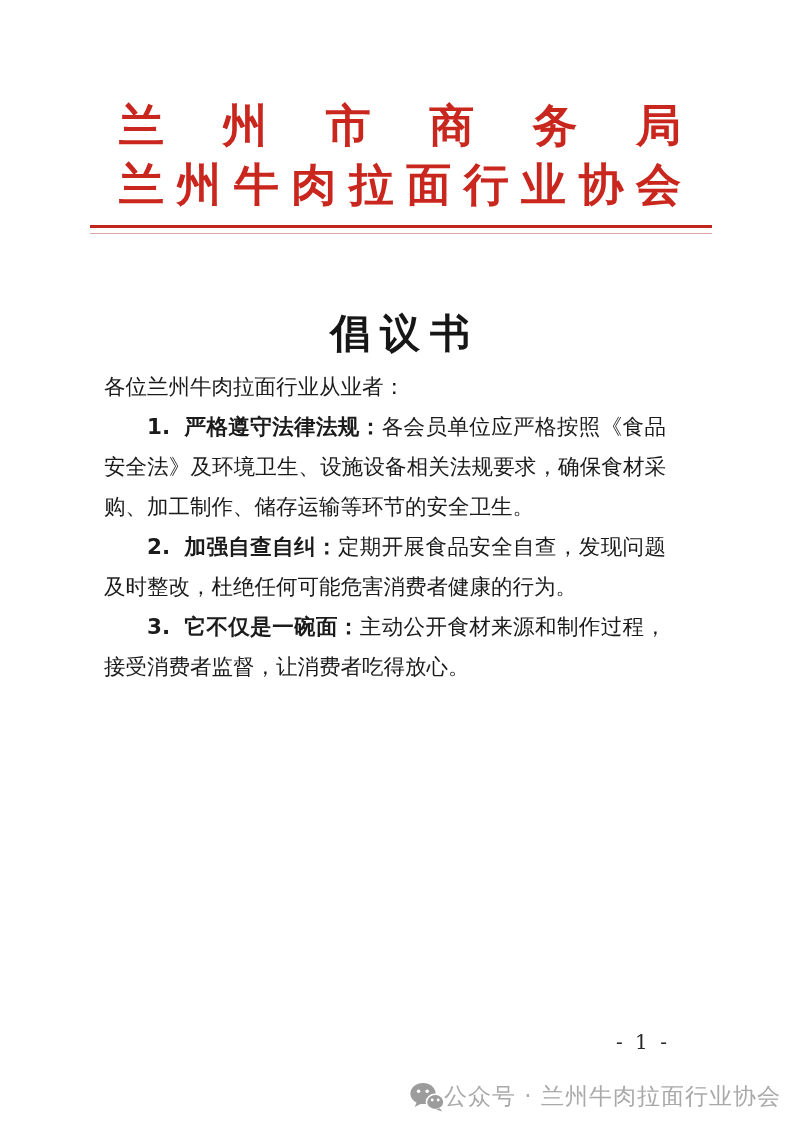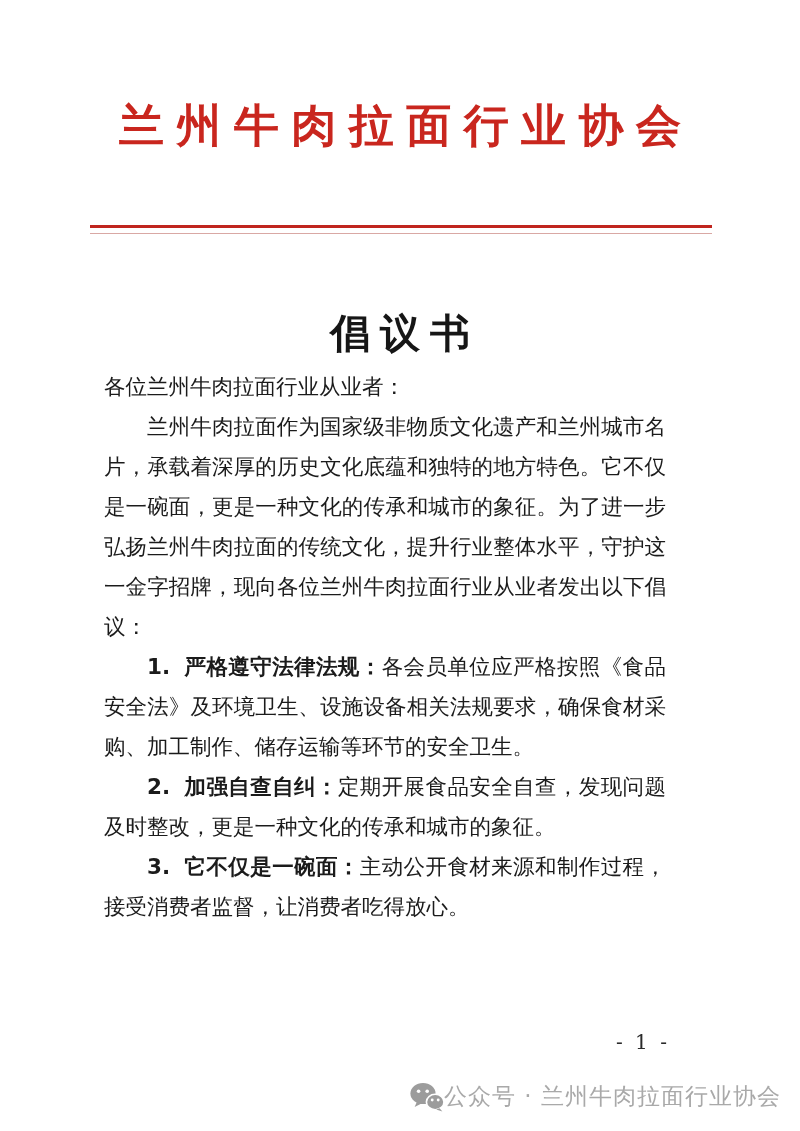--- a/index.html
+++ b/index.html
@@ -81,43 +81,43 @@
     font-family:"DejaVu Sans","Liberation Sans",sans-serif;
   }
   .wechat-icon{display:block;}
 </style>
 </head>
 <body>
 
 <div class="page">
 
   <div class="letterhead">
+    <div class="letterhead-line">兰州市商务局</div>
     <div class="letterhead-line">兰州牛肉拉面行业协会</div>
   </div>
 
   <div class="double-rule">
     <div class="rule-thick"></div>
     <div class="rule-thin"></div>
   </div>
 
   <div class="doc-title">倡议书</div>
 
   <div class="body-text">
 
     <p>各位兰州牛肉拉面行业从业者：</p>
 
-    <p class="para-indent">兰州牛肉拉面作为国家级非物质文化遗产和兰州城市名片，承载着深厚的历史文化底蕴和独特的地方特色。它不仅是一碗面，更是一种文化的传承和城市的象征。为了进一步弘扬兰州牛肉拉面的传统文化，提升行业整体水平，守护这一金字招牌，现向各位兰州牛肉拉面行业从业者发出以下倡议：</p>
 
 
     <p class="item">
       <span class="item-num">1.</span><span class="item-lead">严格遵守法律法规：</span><span>各会员单位应严格按照《食品安全法》及环境卫生、设施设备相关法规要求，确保食材采购、加工制作、储存运输等环节的安全卫生。</span>
     </p>
 
     <p class="item">
-      <span class="item-num">2.</span><span class="item-lead">加强自查自纠：</span><span>定期开展食品安全自查，发现问题及时整改，更是一种文化的传承和城市的象征。</span>
+      <span class="item-num">2.</span><span class="item-lead">加强自查自纠：</span><span>定期开展食品安全自查，发现问题及时整改，杜绝任何可能危害消费者健康的行为。</span>
     </p>
 
     <p class="item">
       <span class="item-num">3.</span><span class="item-lead">它不仅是一碗面：</span><span>主动公开食材来源和制作过程，接受消费者监督，让消费者吃得放心。</span>
     </p>
 
   </div>
 
   <div class="page-number">- 1 -</div>
 

